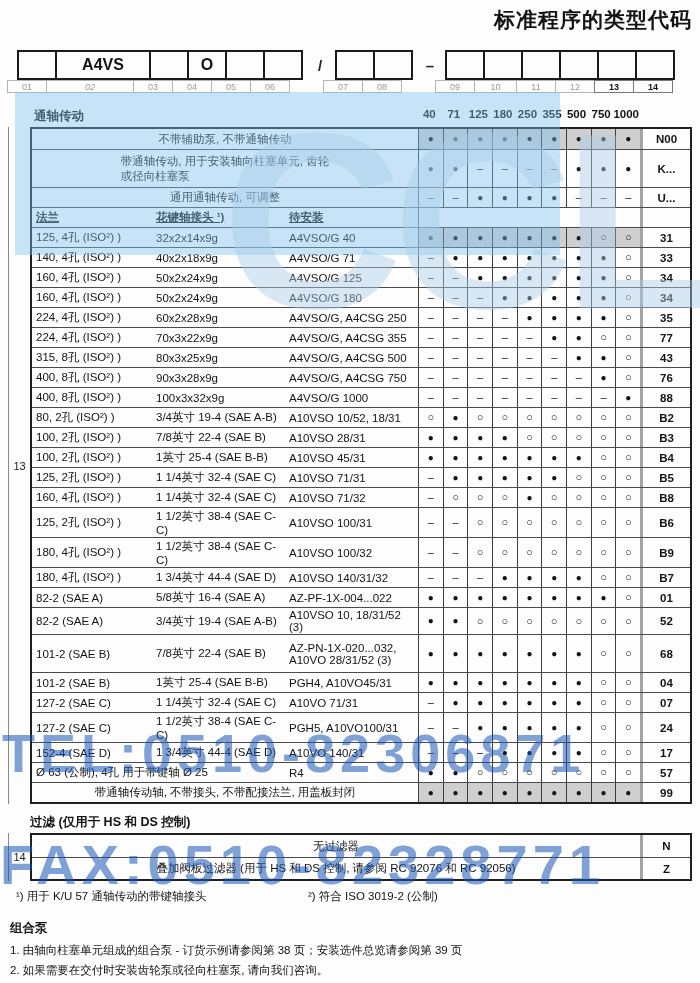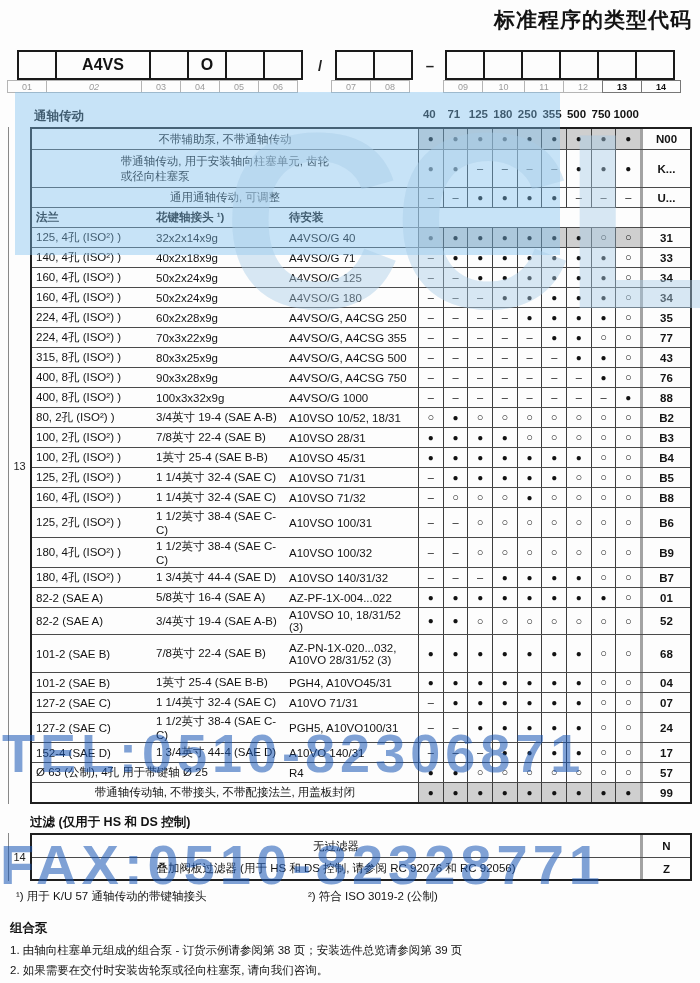--- a/index.html
+++ b/index.html
@@ -42,21 +42,21 @@
   .tbl { border:2px solid #1f1f1f; flex:1; background:rgba(255,255,255,0.0); }
   .trow { display:flex; min-height:20px; align-items:stretch; }
   .trow + .trow { border-top:1px solid #4a4a4a; }
   .trow.tall { min-height:38px; }
   .desc { flex:1; display:flex; align-items:center; font-size:11.5px;justify-content:center; }
   .dfull { padding:1px 4px; }
   .c1 { width:122px; padding:1px 2px 1px 4px; }
   .c2 { width:133px; padding:1px 2px; }
   .c3 { flex:1; padding:1px 2px; }
   .c12 { width:255px; padding:1px 2px 1px 4px; }
-  .subhead { font-weight:bold; }
+  .subhead { font-weight:bold;text-decoration:underline; }
   .subhead .c1,.subhead .c2,.subhead .c3 { font-size:11.5px; }
   .mx { width:222px; display:flex; }
   .mx .mcell { flex:1 1 0; border-left:1px solid #3d3d3d;
                display:flex; align-items:center; justify-content:center;
                font-size:11px; line-height:1; }
   .mx .mcell.sym-B { font-size:10px; }
   .mx .mcell.gray { background:#cfcfcf; }
   .mx.blank { border-left:1px solid #3d3d3d; }
   .codecell { width:50px; border-left:3px solid #a3a3a3;
               display:flex; align-items:center; justify-content:center;
@@ -107,21 +107,21 @@
       <div class="csep" style="width: 34px;">–</div>
       <div class="cbox" style="width: 40px;"></div>
       <div class="cbox" style="width: 40px;"></div>
       <div class="cbox" style="width: 40px;"></div>
       <div class="cbox" style="width: 40px;"></div>
       <div class="cbox" style="width: 40px;"></div>
       <div class="cbox" style="width: 40px;"></div>
     </div>
   <div class="numstrip">
       <div class="nbox" style="width: 40px;">01</div>
-      <div class="nbox" style="width: 96px; font-style: italic;">02</div>
+      <div class="nbox" style="width: 88px; font-style: italic;">02</div>
       <div class="nbox" style="width: 40px;">03</div>
       <div class="nbox" style="width: 40px;">04</div>
       <div class="nbox" style="width: 40px;">05</div>
       <div class="nbox" style="width: 40px;">06</div>
       <div class="nsep" style="width: 34px;"></div>
       <div class="nbox" style="width: 40px;">07</div>
       <div class="nbox" style="width: 40px;">08</div>
       <div class="nsep" style="width: 34px;"></div>
       <div class="nbox" style="width: 40px;">09</div>
       <div class="nbox" style="width: 43px;">10</div>

